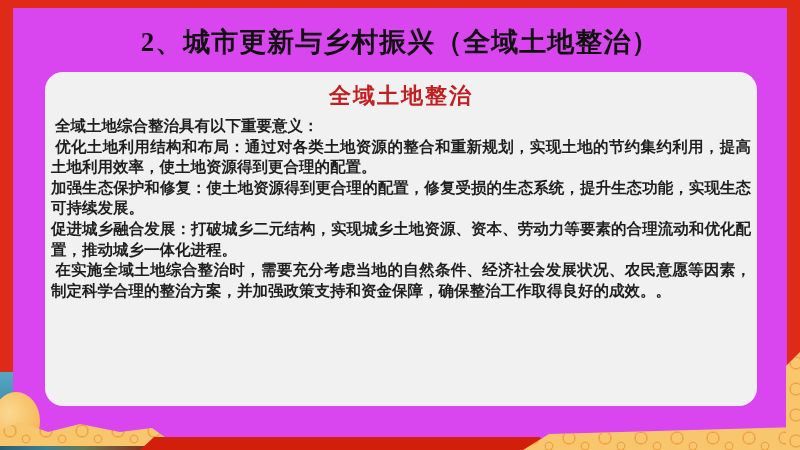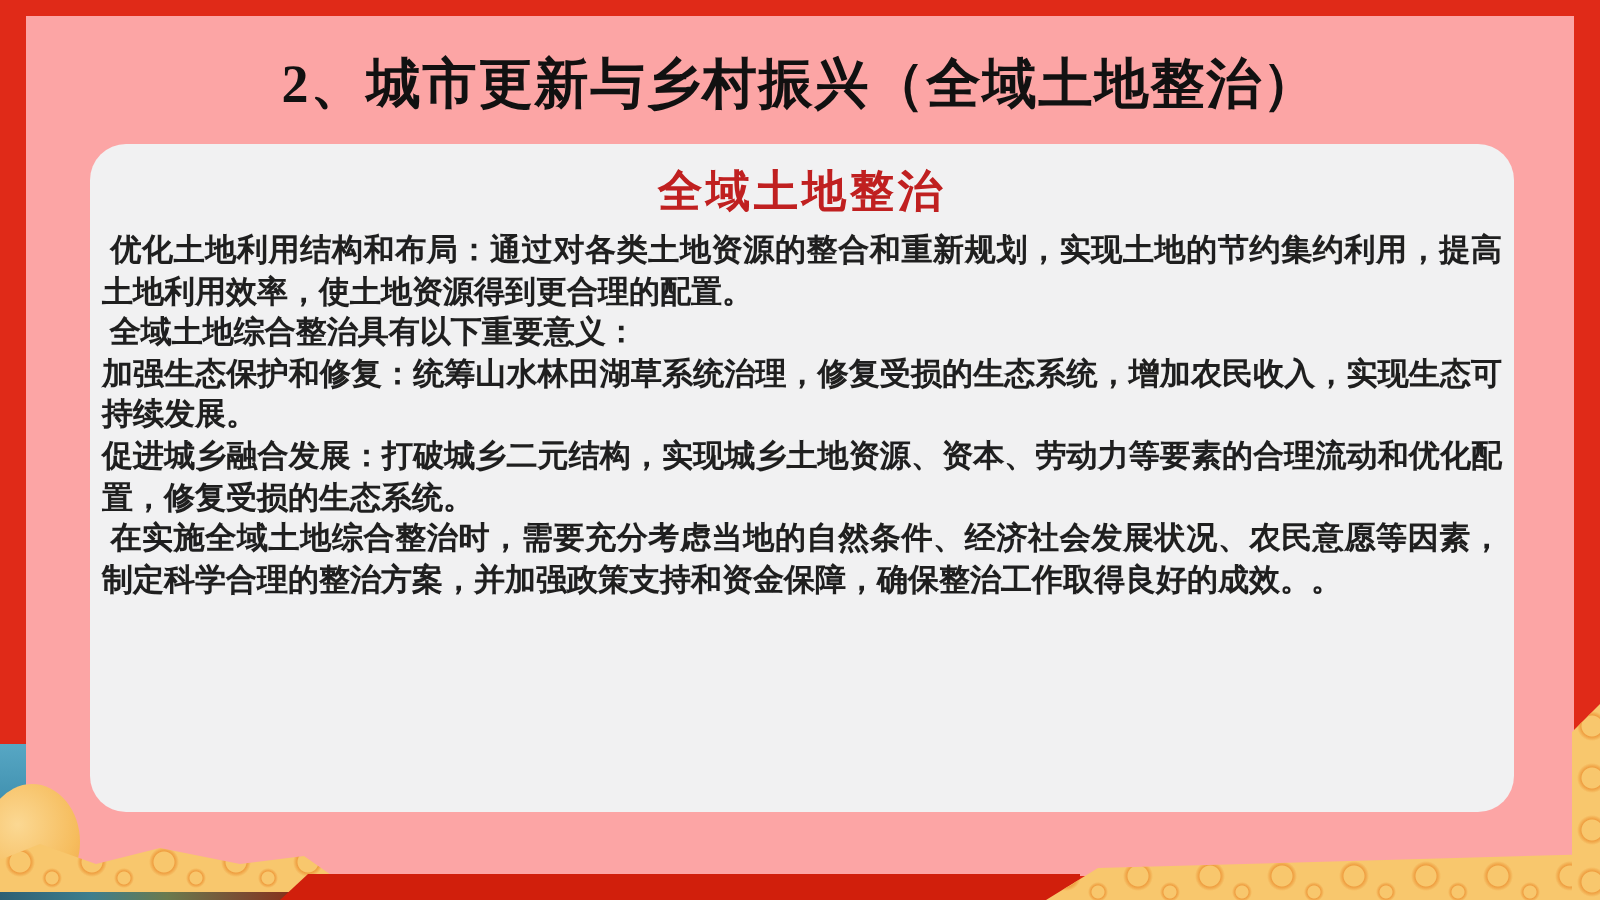--- a/index.html
+++ b/index.html
@@ -4,21 +4,21 @@
 <style>
   html,body{margin:0;padding:0;}
   body{
     width:800px;height:450px;position:relative;overflow:hidden;
     background:#e02a18;
     font-family:"Liberation Serif", serif;
   }
   
   .page{
     position:absolute;left:13px;top:8px;right:13px;bottom:12px;
-    background:#fca5a5;
+    background:#d946ef;
   }
   .slide-title{
     position:absolute;left:0;top:16px;width:100%;
     text-align:center;font-size:27px;font-weight:700;color:#111111;
     letter-spacing:1px;
   }
   .card{
     position:absolute;left:32px;top:64px;width:712px;height:334px;
     background:#f1f1f2;border-radius:18px;
   }
@@ -73,24 +73,24 @@
 </style>
 </head>
 <body>
 
 <div class="page">
   <div class="slide-title">2、城市更新与乡村振兴（全域土地整治）</div>
 
   <div class="card">
     <h2 class="card-heading">全域土地整治</h2>
     <div class="card-body">
+      <p> 全域土地综合整治具有以下重要意义：</p>
       <p> 优化土地利用结构和布局：通过对各类土地资源的整合和重新规划，实现土地的节约集约利用，提高土地利用效率，使土地资源得到更合理的配置。</p>
-      <p> 全域土地综合整治具有以下重要意义：</p>
-      <p>加强生态保护和修复：统筹山水林田湖草系统治理，修复受损的生态系统，增加农民收入，实现生态可持续发展。</p>
-      <p>促进城乡融合发展：打破城乡二元结构，实现城乡土地资源、资本、劳动力等要素的合理流动和优化配置，修复受损的生态系统。</p>
+      <p>加强生态保护和修复：使土地资源得到更合理的配置，修复受损的生态系统，提升生态功能，实现生态可持续发展。</p>
+      <p>促进城乡融合发展：打破城乡二元结构，实现城乡土地资源、资本、劳动力等要素的合理流动和优化配置，推动城乡一体化进程。</p>
       <p> 在实施全域土地综合整治时，需要充分考虑当地的自然条件、经济社会发展状况、农民意愿等因素，制定科学合理的整治方案，并加强政策支持和资金保障，确保整治工作取得良好的成效。。</p>
     </div>
   </div>
 </div>
 
 <div class="deco deco-left-sky"></div>
 <div class="deco deco-cloud-bl gold"></div>
 <div class="deco deco-gold-bl gold"></div>
 <div class="deco deco-dark-edge"></div>
 <div class="deco deco-red-strip"></div>

